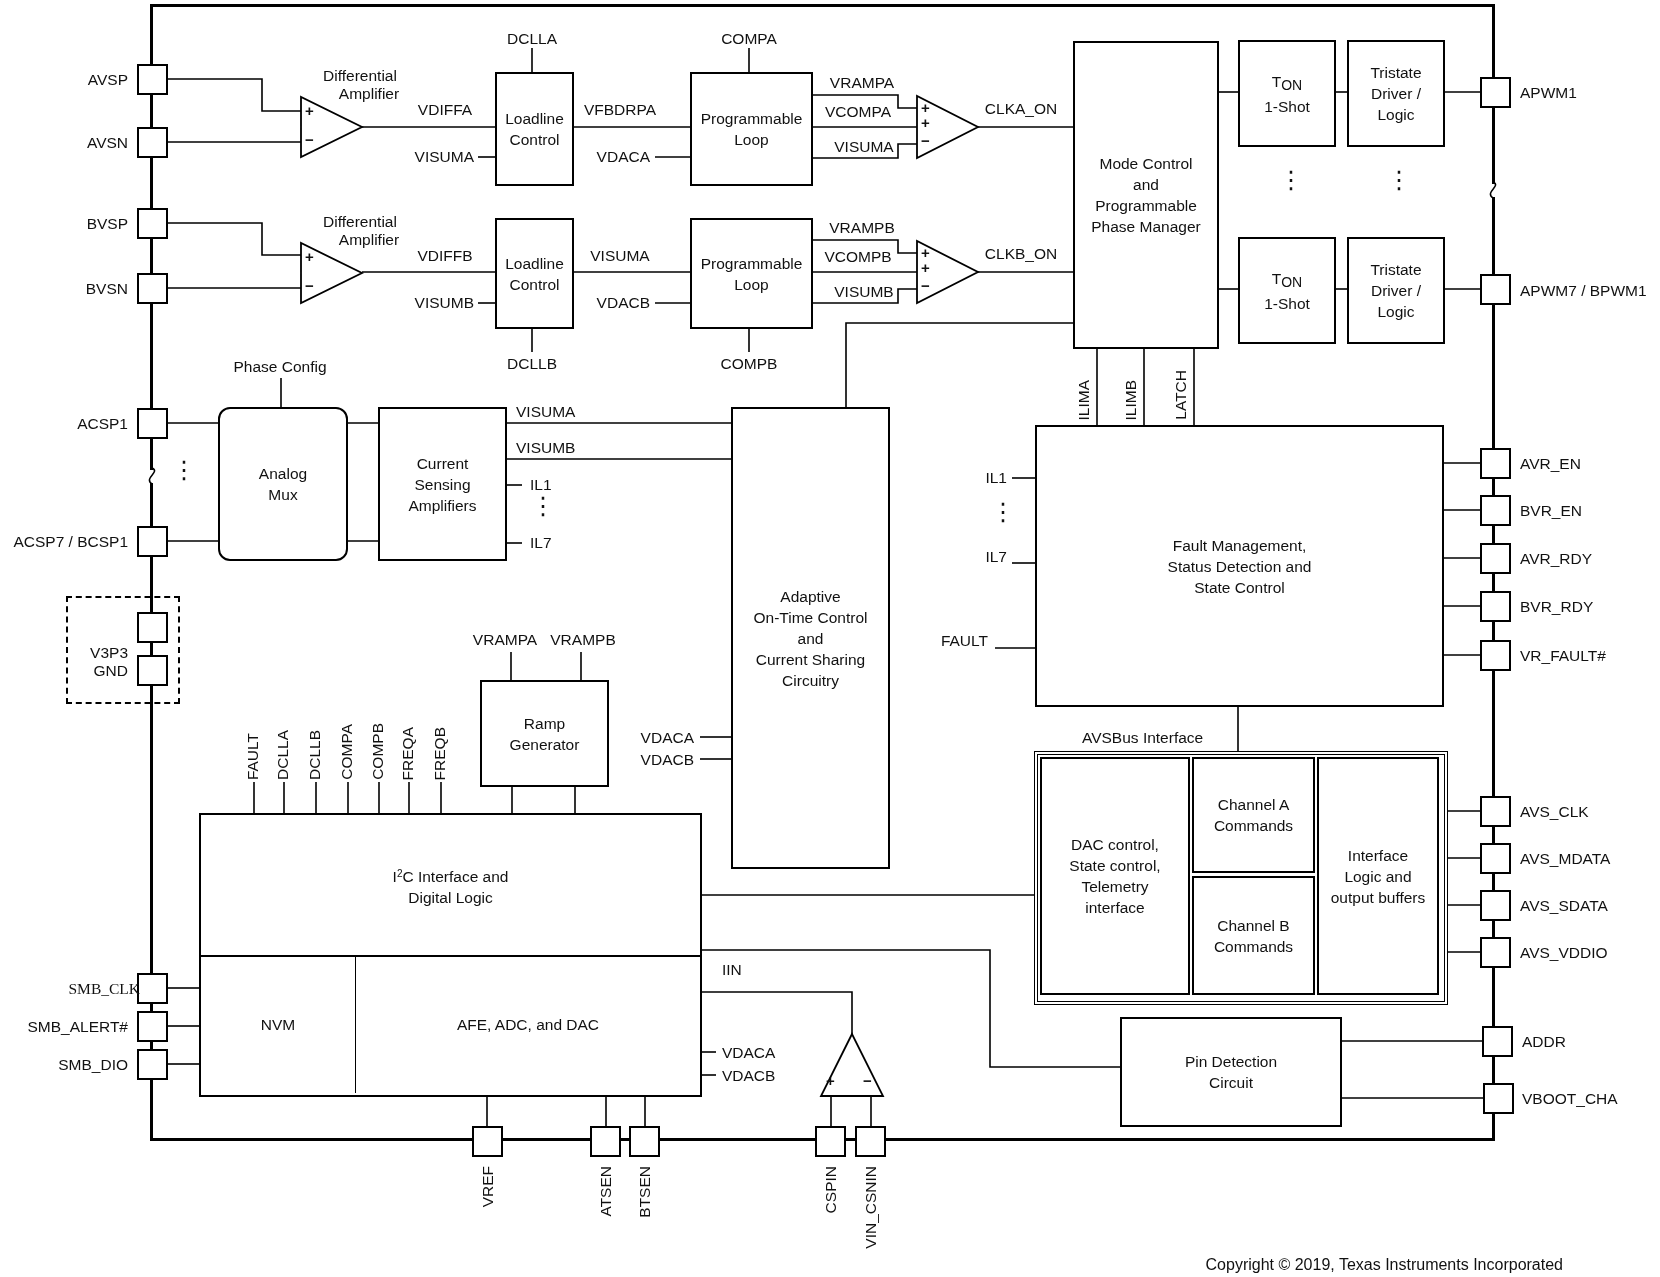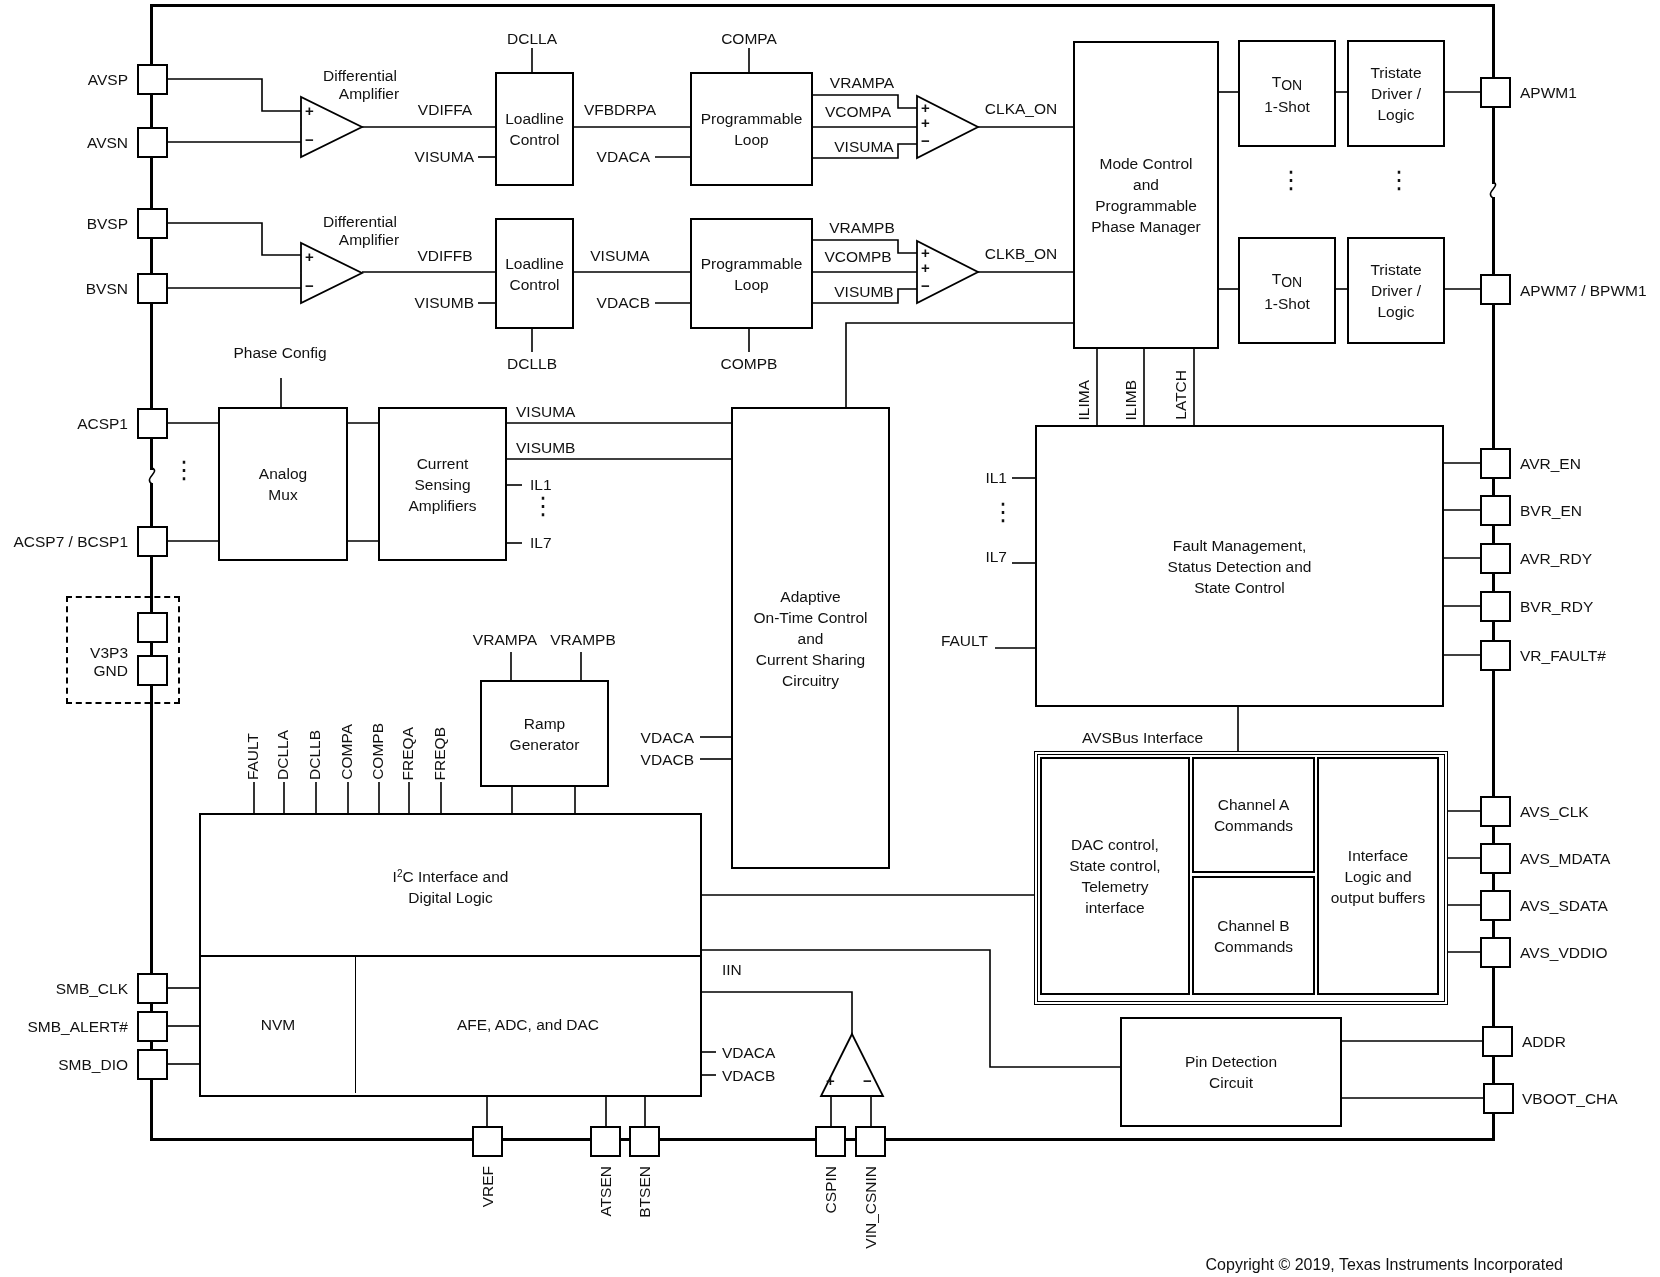--- a/index.html
+++ b/index.html
@@ -203,21 +203,21 @@
   </div>
   <div class="blk" style="left:1238px;top:237px;width:94px;height:103px;">
     <div><span>T</span><sub class="s">ON</sub></div>
     <div>1-Shot</div>
   </div>
   <div class="blk" style="left:1347px;top:237px;width:94px;height:103px;">
     <div>Tristate</div>
     <div>Driver /</div>
     <div>Logic</div>
   </div>
-  <div class="blk" style="left:218px;top:407px;width:126px;height:150px;">
+  <div class="blk" style="left:218px;top:407px;width:126px;height:150px;border-radius:12px;">
     <div>Analog</div>
     <div>Mux</div>
   </div>
   <div class="blk" style="left:378px;top:407px;width:125px;height:150px;">
     <div>Current</div>
     <div>Sensing</div>
     <div>Amplifiers</div>
   </div>
   <div class="blk" style="left:731px;top:407px;width:155px;height:458px;">
     <div>Adaptive</div>
@@ -310,21 +310,21 @@
   <div class="pin" style="left:855px;top:1126px;"></div>
 
   <div class="lbl ra" style="left:28px;width:100px;top:71px;">AVSP</div>
   <div class="lbl ra" style="left:28px;width:100px;top:134px;">AVSN</div>
   <div class="lbl ra" style="left:28px;width:100px;top:215px;">BVSP</div>
   <div class="lbl ra" style="left:28px;width:100px;top:280px;">BVSN</div>
   <div class="lbl ra" style="left:28px;width:100px;top:415px;">ACSP1</div>
   <div class="lbl ra" style="left:8px;width:120px;top:533px;">ACSP7 / BCSP1</div>
   <div class="lbl ra" style="left:28px;width:100px;top:619px;margin-top:25px;">V3P3</div>
   <div class="lbl ra" style="left:28px;width:100px;top:662px;">GND</div>
-  <div class="lbl ra" style="left:28px;width:100px;top:980px;">SMB_CLK</div>
+  <div class="lbl ra" style="left:40px;width:100px;top:980px;font-family:Liberation Serif, serif;">SMB_CLK</div>
   <div class="lbl ra" style="left:18px;width:110px;top:1018px;">SMB_ALERT#</div>
   <div class="lbl ra" style="left:28px;width:100px;top:1056px;">SMB_DIO</div>
 
   <div class="lbl" style="left:1520px;top:84px;">APWM1</div>
   <div class="lbl" style="left:1520px;top:282px;">APWM7 / BPWM1</div>
   <div class="lbl" style="left:1520px;top:455px;">AVR_EN</div>
   <div class="lbl" style="left:1520px;top:502px;">BVR_EN</div>
   <div class="lbl" style="left:1520px;top:550px;">AVR_RDY</div>
   <div class="lbl" style="left:1520px;top:598px;">BVR_RDY</div>
   <div class="lbl" style="left:1520px;top:647px;">VR_FAULT#</div>
@@ -372,21 +372,21 @@
   <div class="lbl ctr" style="left:858px;top:248px;">VCOMPB</div>
   <div class="lbl ctr" style="left:864px;top:283px;">VISUMB</div>
 
   <div class="lbl ctr" style="left:1021px;top:100px;">CLKA_ON</div>
   <div class="lbl ctr" style="left:1021px;top:245px;">CLKB_ON</div>
 
   <div class="vlbl" style="left:1075px;bottom:857px;">ILIMA</div>
   <div class="vlbl" style="left:1122px;bottom:857px;">ILIMB</div>
   <div class="vlbl" style="left:1172px;bottom:857px;">LATCH</div>
 
-  <div class="lbl ctr" style="left:280px;top:344px;">Phase Config</div>
+  <div class="lbl ctr" style="left:280px;top:358px;">Phase Config</div>
 
   <div class="lbl" style="left:516px;top:403px;">VISUMA</div>
   <div class="lbl" style="left:516px;top:439px;">VISUMB</div>
   <div class="lbl" style="left:530px;top:476px;">IL1</div>
   <div class="lbl" style="left:530px;top:534px;">IL7</div>
 
   <div class="lbl ra" style="left:927px;width:80px;top:469px;">IL1</div>
   <div class="lbl ra" style="left:927px;width:80px;top:548px;">IL7</div>
   <div class="lbl ra" style="left:908px;width:80px;top:632px;">FAULT</div>
 

